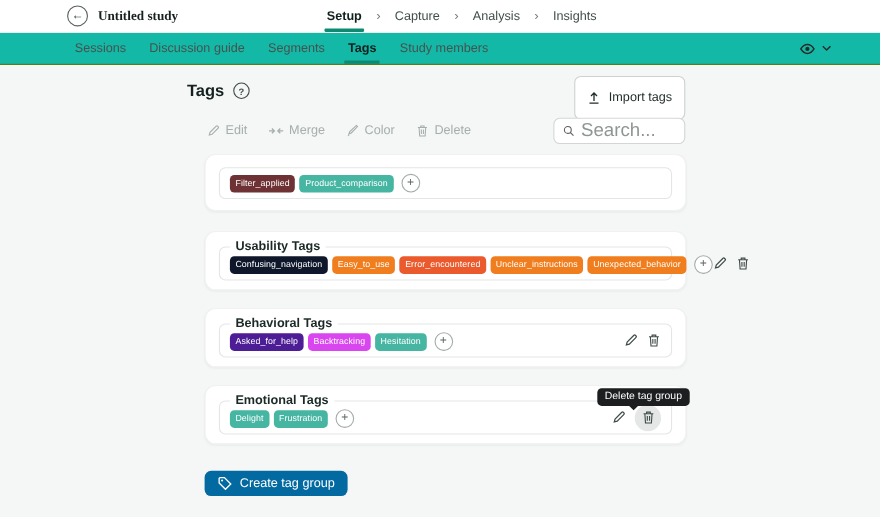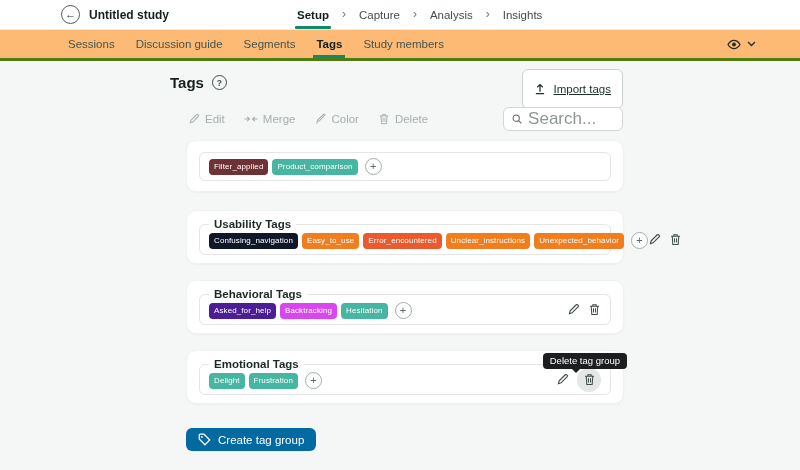--- a/index.html
+++ b/index.html
@@ -11,57 +11,57 @@
   
   .topbar{
     position:absolute;top:0;left:0;right:0;height:29px;background:#fff;
     border-bottom:1px solid #e9ebea;display:flex;align-items:center;
   }
   .back-btn{
     width:19px;height:19px;border:1.4px solid #55605d;border-radius:50%;
     margin-left:61px;background:#fff;display:flex;align-items:center;justify-content:center;
     font-size:11px;color:#2a3431;padding:0;cursor:pointer;line-height:1;
   }
-  .study-title{margin-left:9px;font-size:12px;font-weight:bold;color:#16211f;}
+  .study-title{margin-left:9px;font-size:12px;font-weight:bold;color:#16211f;font-family:Liberation Serif, serif;}
   .breadcrumb{
     position:absolute;left:297px;top:0;height:29px;
     display:flex;align-items:center;gap:13px;font-size:11.5px;color:#414e4b;
   }
   .step{height:29px;display:flex;align-items:center;position:relative;cursor:pointer;}
   .step.active{color:#10201d;font-weight:bold;}
   .step.active::after{
     content:"";position:absolute;left:-2px;right:-2px;bottom:0;height:3px;
     background:#0e8972;border-radius:1px;
   }
   .crumb-sep{color:#6f7a77;font-size:12px;margin-top:-1px;}
   
   .tabsbar{
-    position:absolute;top:30px;left:0;right:0;height:28px;background:#fdba74;
-    border-bottom:3px solid #4d7c0f;display:flex;align-items:center;gap:21px;
+    position:absolute;top:30px;left:0;right:0;height:28px;background:#14b8a6;
+    border-bottom:1px solid #4d7c0f;display:flex;align-items:center;gap:21px;
   }
   .tab{font-size:11.5px;color:#46534f;height:28px;display:flex;align-items:center;position:relative;cursor:pointer;}
   .tab:first-of-type{margin-left:68px;}
   .tab.active{color:#10201d;font-weight:bold;}
   .tab.active::after{
     content:"";position:absolute;left:-3px;right:-3px;bottom:0;height:3px;background:#0e8972;
   }
   .view-controls{margin-left:auto;margin-right:44px;display:flex;align-items:center;gap:6px;color:#222c2a;cursor:pointer;}
   
   .page-title-row{position:absolute;left:170px;top:74px;display:flex;align-items:center;}
   .page-title{font-size:15px;font-weight:bold;color:#14211e;}
   .help-circ{
     width:13px;height:13px;border:1.3px solid #3f4c49;border-radius:50%;margin-left:8px;
     display:inline-flex;align-items:center;justify-content:center;
     font-size:8.5px;color:#3f4c49;font-weight:bold;
   }
   .import-btn{
     position:absolute;top:69px;right:177px;height:40px;box-sizing:border-box;
     background:#fff;border:1px solid #ccd2d0;border-radius:6px;padding:0 11px;
     display:flex;align-items:center;gap:7px;font-size:11.5px;color:#1f2c29;
-    font-family:inherit;cursor:pointer;text-decoration:underline;
+    font-family:inherit;cursor:pointer;
   }
   
   .toolbar{
     position:absolute;left:188px;right:177px;top:106px;height:25px;
     display:flex;align-items:center;gap:19px;
   }
   .tool-action{display:flex;align-items:flex-start;gap:5px;color:#a6afad;font-size:11.5px;
     background:none;border:none;padding:0;font-family:inherit;cursor:default;}
   .search-box{
     margin-left:auto;width:120px;height:24px;box-sizing:border-box;background:#fff;

